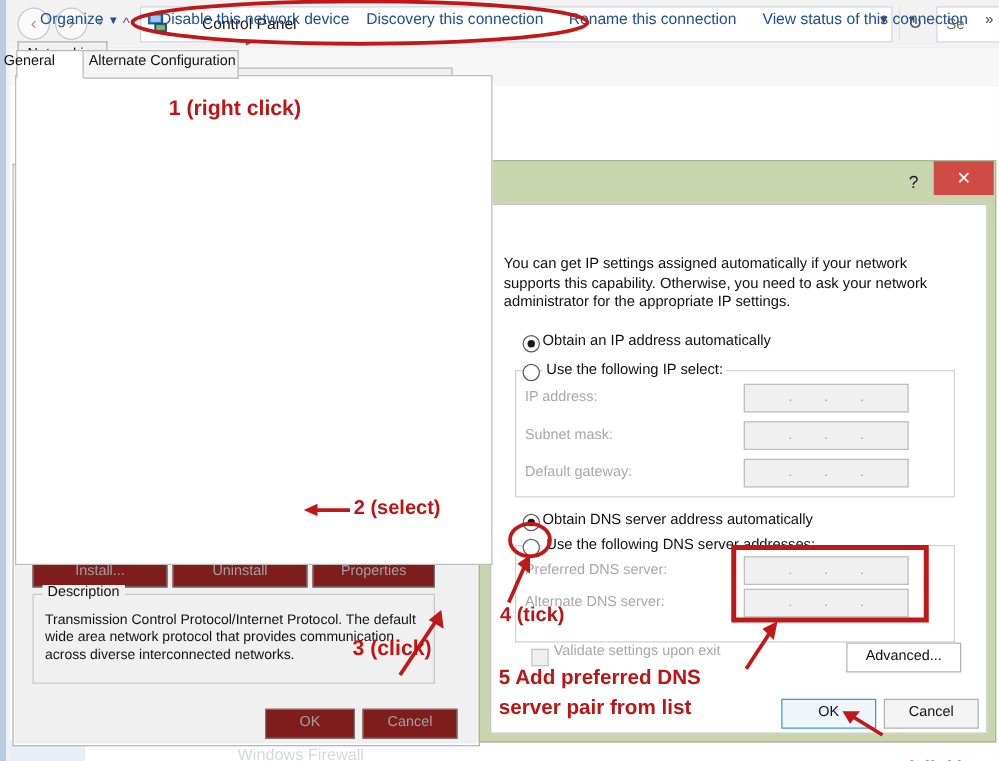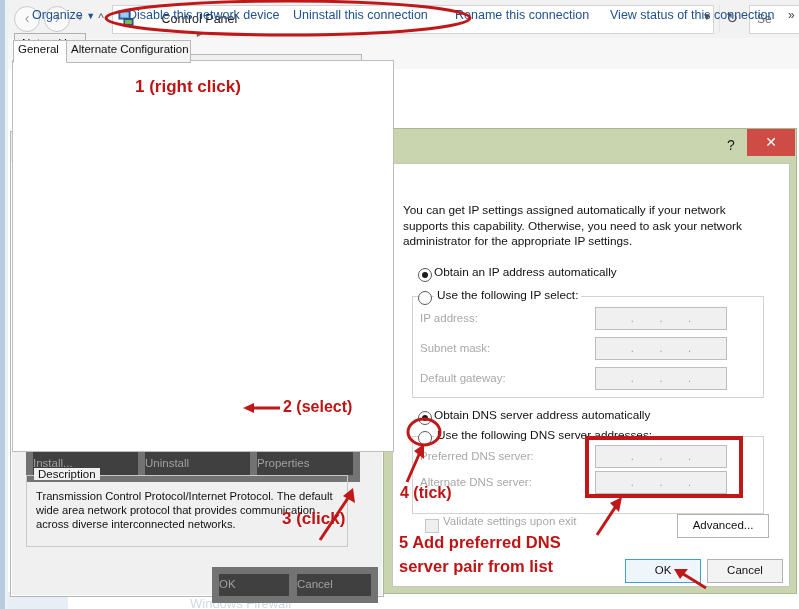--- a/index.html
+++ b/index.html
@@ -94,22 +94,22 @@
   #list-vscroll-up{left:332px;top:169px;width:13px;height:13px;color:#5a5a5a;font-size:8px;
      text-align:center;line-height:13px;}
   #list-vscroll-thumb{left:333px;top:183px;width:11px;height:36px;background:#cdcdcd;}
   #list-hscroll{left:27px;top:272px;width:318px;height:15px;background:#f2f2f2;border-top:1px solid #dcdcdc;}
   #list-hscroll-left{left:28px;top:273px;width:14px;height:14px;color:#5a5a5a;font-size:9px;
      text-align:center;line-height:14px;}
   #list-hscroll-right{left:316px;top:273px;width:14px;height:14px;color:#5a5a5a;font-size:9px;
      text-align:center;line-height:14px;}
   #list-hscroll-thumb{left:44px;top:274px;width:228px;height:13px;background:#cdcdcd;}
 
-  .btn-disabled{background:#404040;border:7px solid #737373;color:#a0a0a0;font-size:11.5px;
-     }
+  .btn-disabled{background:#7f1d1d;border:1px solid #737373;color:#a0a0a0;font-size:11.5px;
+     text-align:center;}
   #install-button{left:26px;top:445px;width:106px;height:23px;line-height:22px;}
   #uninstall-button{left:138px;top:445px;width:106px;height:23px;line-height:22px;}
   #properties-button{left:250px;top:445px;width:96px;height:23px;line-height:22px;}
 
   #description-group{left:26px;top:475px;width:320px;height:70px;border:1px solid #c8c8c8;}
   #description-legend{left:34px;top:468px;background:#f0f0f0;padding:0 4px;font-size:11.5px;color:#111;}
   #description-text{left:36px;top:489px;width:300px;font-size:11.2px;color:#111;line-height:14px;}
 
   #eth-ok-button{left:212px;top:567px;width:70px;height:22px;line-height:21px;}
   #eth-cancel-button{left:290px;top:567px;width:74px;height:22px;line-height:21px;}
@@ -120,21 +120,21 @@
   #ipv4-titlebar{left:0;top:0;width:412px;height:34px;}
   #ipv4-dialog-title{left:13px;top:8px;font-size:13.5px;color:#1b1b1b;}
   #ipv4-help{left:338px;top:6px;width:18px;height:20px;color:#1b1b1b;font-size:14px;
      text-align:center;line-height:20px;}
   #ipv4-close{left:363px;top:0px;width:48px;height:27px;background:#cf4b45;color:#fff;
      text-align:center;line-height:27px;font-size:14px;}
 
   #ipv4-body{left:8px;top:34px;width:396px;height:422px;background:#fff;border:1px solid #c4c4c4;}
   #tab-general{left:13px;top:40px;width:52px;height:21px;background:#fff;border:1px solid #b8b8b8;
      border-bottom:1px solid #fff;}
-  #tab-general-label{left:18px;top:43px;font-size:11.5px;color:#111;}
+  #tab-general-label{left:3px;top:43px;font-size:11.5px;color:#111;}
   #tab-alternate{left:65px;top:40px;width:124px;height:21px;background:#f4f4f4;border:1px solid #b8b8b8;}
   #tab-alternate-label{left:71px;top:43px;font-size:11.5px;color:#111;}
   #ipv4-panel{left:12px;top:60px;width:380px;height:390px;background:#fff;border:1px solid #bdbdbd;}
 
   #ipv4-intro{left:403px;top:203px;width:360px;font-size:11.8px;color:#111;line-height:15.5px;}
 
   .radio{position:absolute;width:12px;height:12px;border-radius:50%;background:#fff;border:1px solid #5b5b5b;}
   .radio.on::after{content:"";position:absolute;left:3px;top:3px;width:6px;height:6px;border-radius:50%;background:#1a1a1a;}
   .radio-lbl{position:absolute;font-size:11.8px;color:#111;white-space:nowrap;}
 
@@ -218,21 +218,21 @@
   <span class="crumb">Network Connections</span>
 </div>
 <div class="abs" id="addr-dropdown">▼</div>
 <div class="abs" id="refresh-button">↻</div>
 <div class="abs" id="search-field"></div>
 <div class="abs" id="search-placeholder">Se</div>
 
 <div class="abs" id="command-bar"></div>
 <div class="cmd" style="left:32px"><span>Organize</span> <span style="font-size:9px">▼</span></div>
 <div class="cmd" style="left:128px">Disable this network device</div>
-<div class="cmd" style="left:293px">Uninstall this connection</div>
+<div class="cmd" style="left:293px">Discovery this connection</div>
 <div class="cmd" style="left:455px">Rename this connection</div>
 <div class="cmd" style="left:610px">View status of this connection</div>
 <div class="cmd" id="cmd-overflow" style="left:788px">»</div>
 
 <div class="abs" id="content-area"></div>
 <div class="abs" id="ethernet-item"></div>
 <div class="abs" id="ethernet-icon">
   <svg width="44" height="40" viewBox="0 0 44 40">
     <rect x="14" y="2" width="22" height="15" rx="1" fill="#1f5fa0" stroke="#113a66"></rect>
     <rect x="16" y="4" width="18" height="11" fill="#6fb2e8"></rect>

